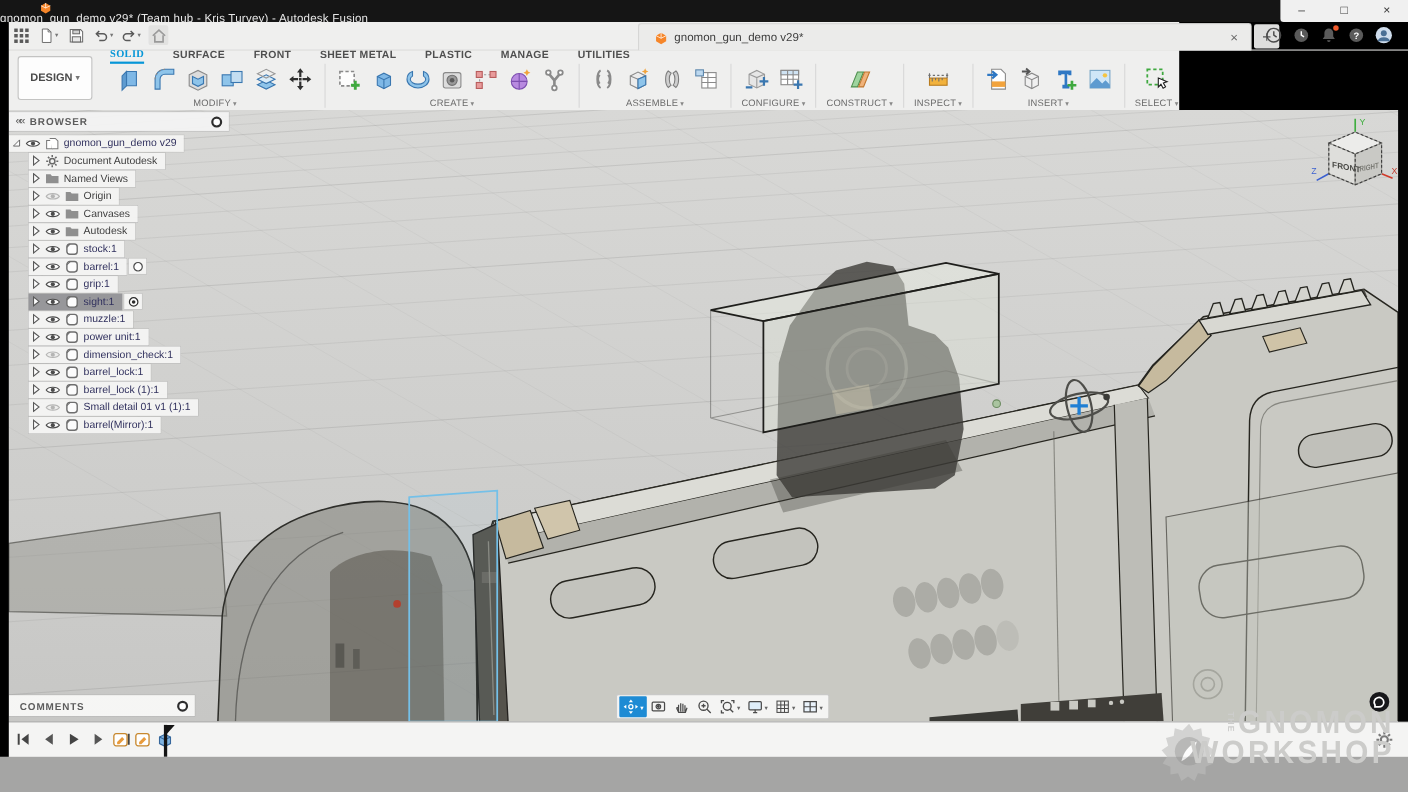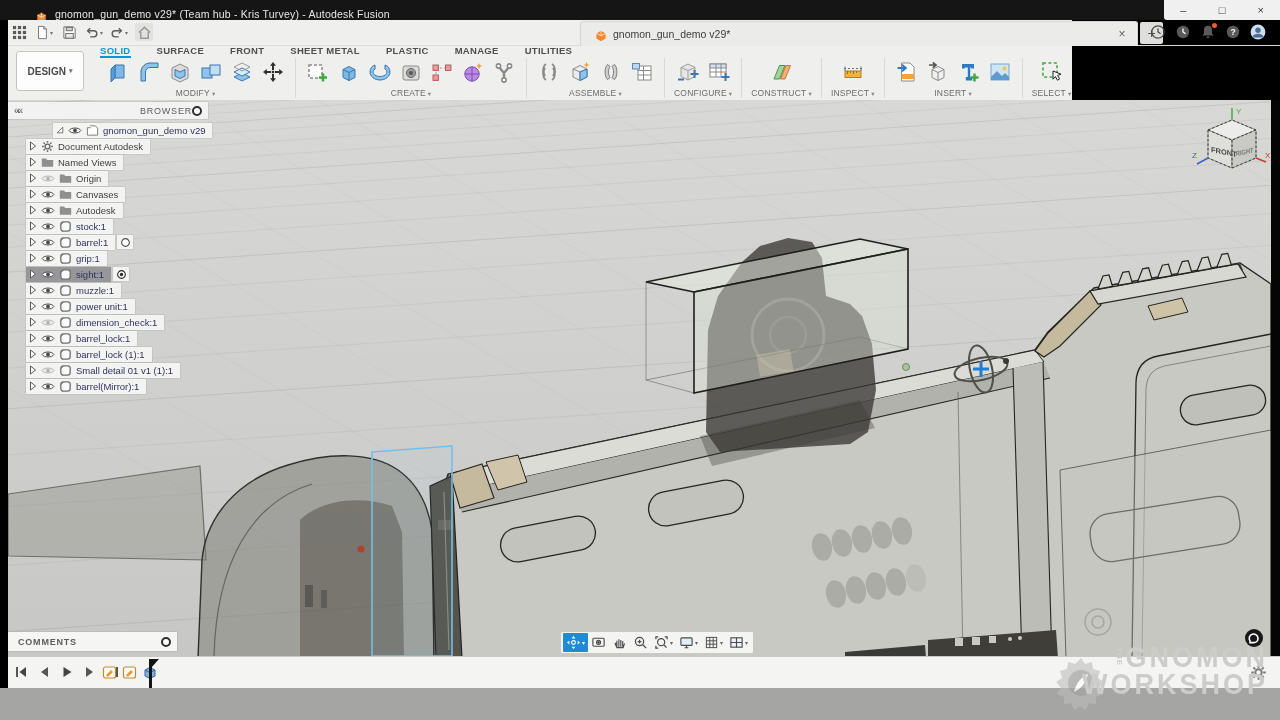--- a/index.html
+++ b/index.html
@@ -1,18 +1,18 @@
 <!DOCTYPE html>
 <html><head>
 <meta charset="utf-8">
 <style>
   html,body{margin:0;padding:0;background:#000;}
   #stage{position:relative;width:1280px;height:720px;overflow:hidden;font-family:"Liberation Sans",sans-serif;background:#000;}
   
-  .titlebar{position:absolute;left:0;top:0;width:1280px;height:20px;background:#151515;display:flex;align-items:flex-end;}
+  .titlebar{position:absolute;left:0;top:0;width:1280px;height:20px;background:#151515;display:flex;align-items:flex-start;flex-direction:column;}
   .titlebar .appicon{width:11px;height:11px;margin-left:36px;margin-right:8px;}
   .titlebar .title{color:#e6e6e6;font-size:10.5px;letter-spacing:.2px;}
   .winctrl{position:absolute;right:0;top:0;width:116px;height:20px;background:#f0f0f0;display:flex;align-items:center;justify-content:space-around;border-bottom-left-radius:3px;}
   .winctrl span{color:#3c3c3c;font-size:11px;line-height:20px;width:20px;text-align:center;cursor:default;}
   
   .chrome{position:absolute;left:0;top:20px;width:1072px;height:80px;background:#efefee;}
   .qatrow{position:absolute;left:0;top:0;width:1280px;height:25px;border-bottom:1px solid #dcdcdb;}
   #qat{position:absolute;left:10px;top:3px;display:flex;gap:7px;align-items:center;}
   .qicon{width:18px;height:18px;display:inline-flex;align-items:center;justify-content:center;position:relative;}
   .qicon svg{width:15px;height:15px;}
@@ -26,40 +26,40 @@
   #topicons{position:absolute;right:14px;top:4px;display:flex;gap:9px;align-items:center;}
   .ticon{width:16px;height:16px;position:relative;}
   .ticon svg{width:16px;height:16px;}
   .ticon .dot{position:absolute;right:-1px;top:-1px;width:5px;height:5px;border-radius:50%;}
   
   .ribbon{position:absolute;left:0;top:25px;width:1280px;height:55px;border-bottom:1px solid #c5c5c4;}
   .designbtn{position:absolute;left:16px;top:6px;width:66px;height:38px;background:#fdfdfd;border:1px solid #c3c3c2;border-radius:3px;font-size:10px;font-weight:bold;color:#4a4a4a;display:flex;align-items:center;justify-content:center;gap:3px;}
   .designbtn::after{content:'▾';font-size:7px;color:#777;}
   #rtabs{position:absolute;left:100px;top:0px;height:13px;display:flex;gap:26px;}
   .rtab{font-size:9.5px;font-weight:bold;color:#4f4f4f;letter-spacing:.3px;padding-bottom:1px;cursor:default;}
-  .rtab.active{color:#0696d7;border-bottom:2.5px solid #0696d7;}
+  .rtab.active{color:#0696d7;border-bottom:2.5px solid #0696d7;font-family:Liberation Serif, serif;}
   #rgroups{position:absolute;left:96px;top:13px;display:flex;align-items:flex-start;}
   .rgroup{display:flex;flex-direction:column;align-items:center;padding:0 9px;border-right:1px solid #d8d8d7;}
   .rgroup:last-child{border-right:none;}
   .ricons{display:flex;gap:5px;height:28px;align-items:center;}
   .ricon{width:26px;height:26px;display:inline-flex;align-items:center;justify-content:center;}
   .ricon svg{width:24px;height:24px;}
   .rlabel{font-size:8.5px;color:#6b6b6b;margin-top:2px;letter-spacing:.2px;}
   .rlabel::after{content:' ▾';font-size:6.5px;color:#888;}
   
   .canvas{position:absolute;left:0;top:100px;width:1280px;height:556px;background:linear-gradient(180deg,#d8d8d6 0%,#cfcfcd 55%,#c7c7c5 100%);overflow:hidden;}
   .canvas svg.scene{position:absolute;left:0;top:0;}
   
   .bpanel{position:absolute;left:8px;top:2px;width:210px;}
   .bheader{width:200px;height:17px;background:rgba(243,243,242,.96);display:flex;align-items:center;box-shadow:0 0 0 .5px rgba(170,170,170,.7);}
   .bheader .coll{color:#555;font-size:10px;margin:0 6px 0 6px;letter-spacing:-2px;}
-  .bheader .btitle{font-size:9px;font-weight:normal;color:#5c5c5c;letter-spacing:.8px;flex:1;text-align:right;}
+  .bheader .btitle{font-size:9px;font-weight:bold;color:#5c5c5c;letter-spacing:.8px;flex:1;}
   .ringicon{width:10px;height:10px;border:2.5px solid #2e2e2e;border-radius:50%;box-sizing:border-box;margin-right:6px;background:#fff;}
   #tree{margin-top:3px;}
-  .trow{display:flex;align-items:center;height:16px;margin-bottom:0px;margin-left:45px;}
+  .trow{display:flex;align-items:center;height:16px;margin-bottom:0px;}
   .tpill{display:inline-flex;align-items:center;gap:4px;background:rgba(245,245,244,.93);box-shadow:0 0 0 .5px rgba(175,175,175,.65);padding:1px 7px 1px 3px;height:13px;}
   .trow.sel .tpill{background:#97979a;}
   .tarrow{width:8px;height:10px;display:inline-flex;}
   .teye{width:14px;height:9px;display:inline-flex;}
   .tnicon{width:13px;height:13px;display:inline-flex;}
   .tlabel{font-size:9.5px;color:#31315e;white-space:nowrap;}
   .tlabel.gray{color:#3f3f3f;}
   .tbadge{display:inline-flex;align-items:center;justify-content:center;width:16px;height:14px;background:rgba(245,245,244,.95);box-shadow:0 0 0 .5px rgba(175,175,175,.65);margin-left:2px;}
   .tbadge svg{width:11px;height:11px;}
   .lvl1{margin-left:18px;}

